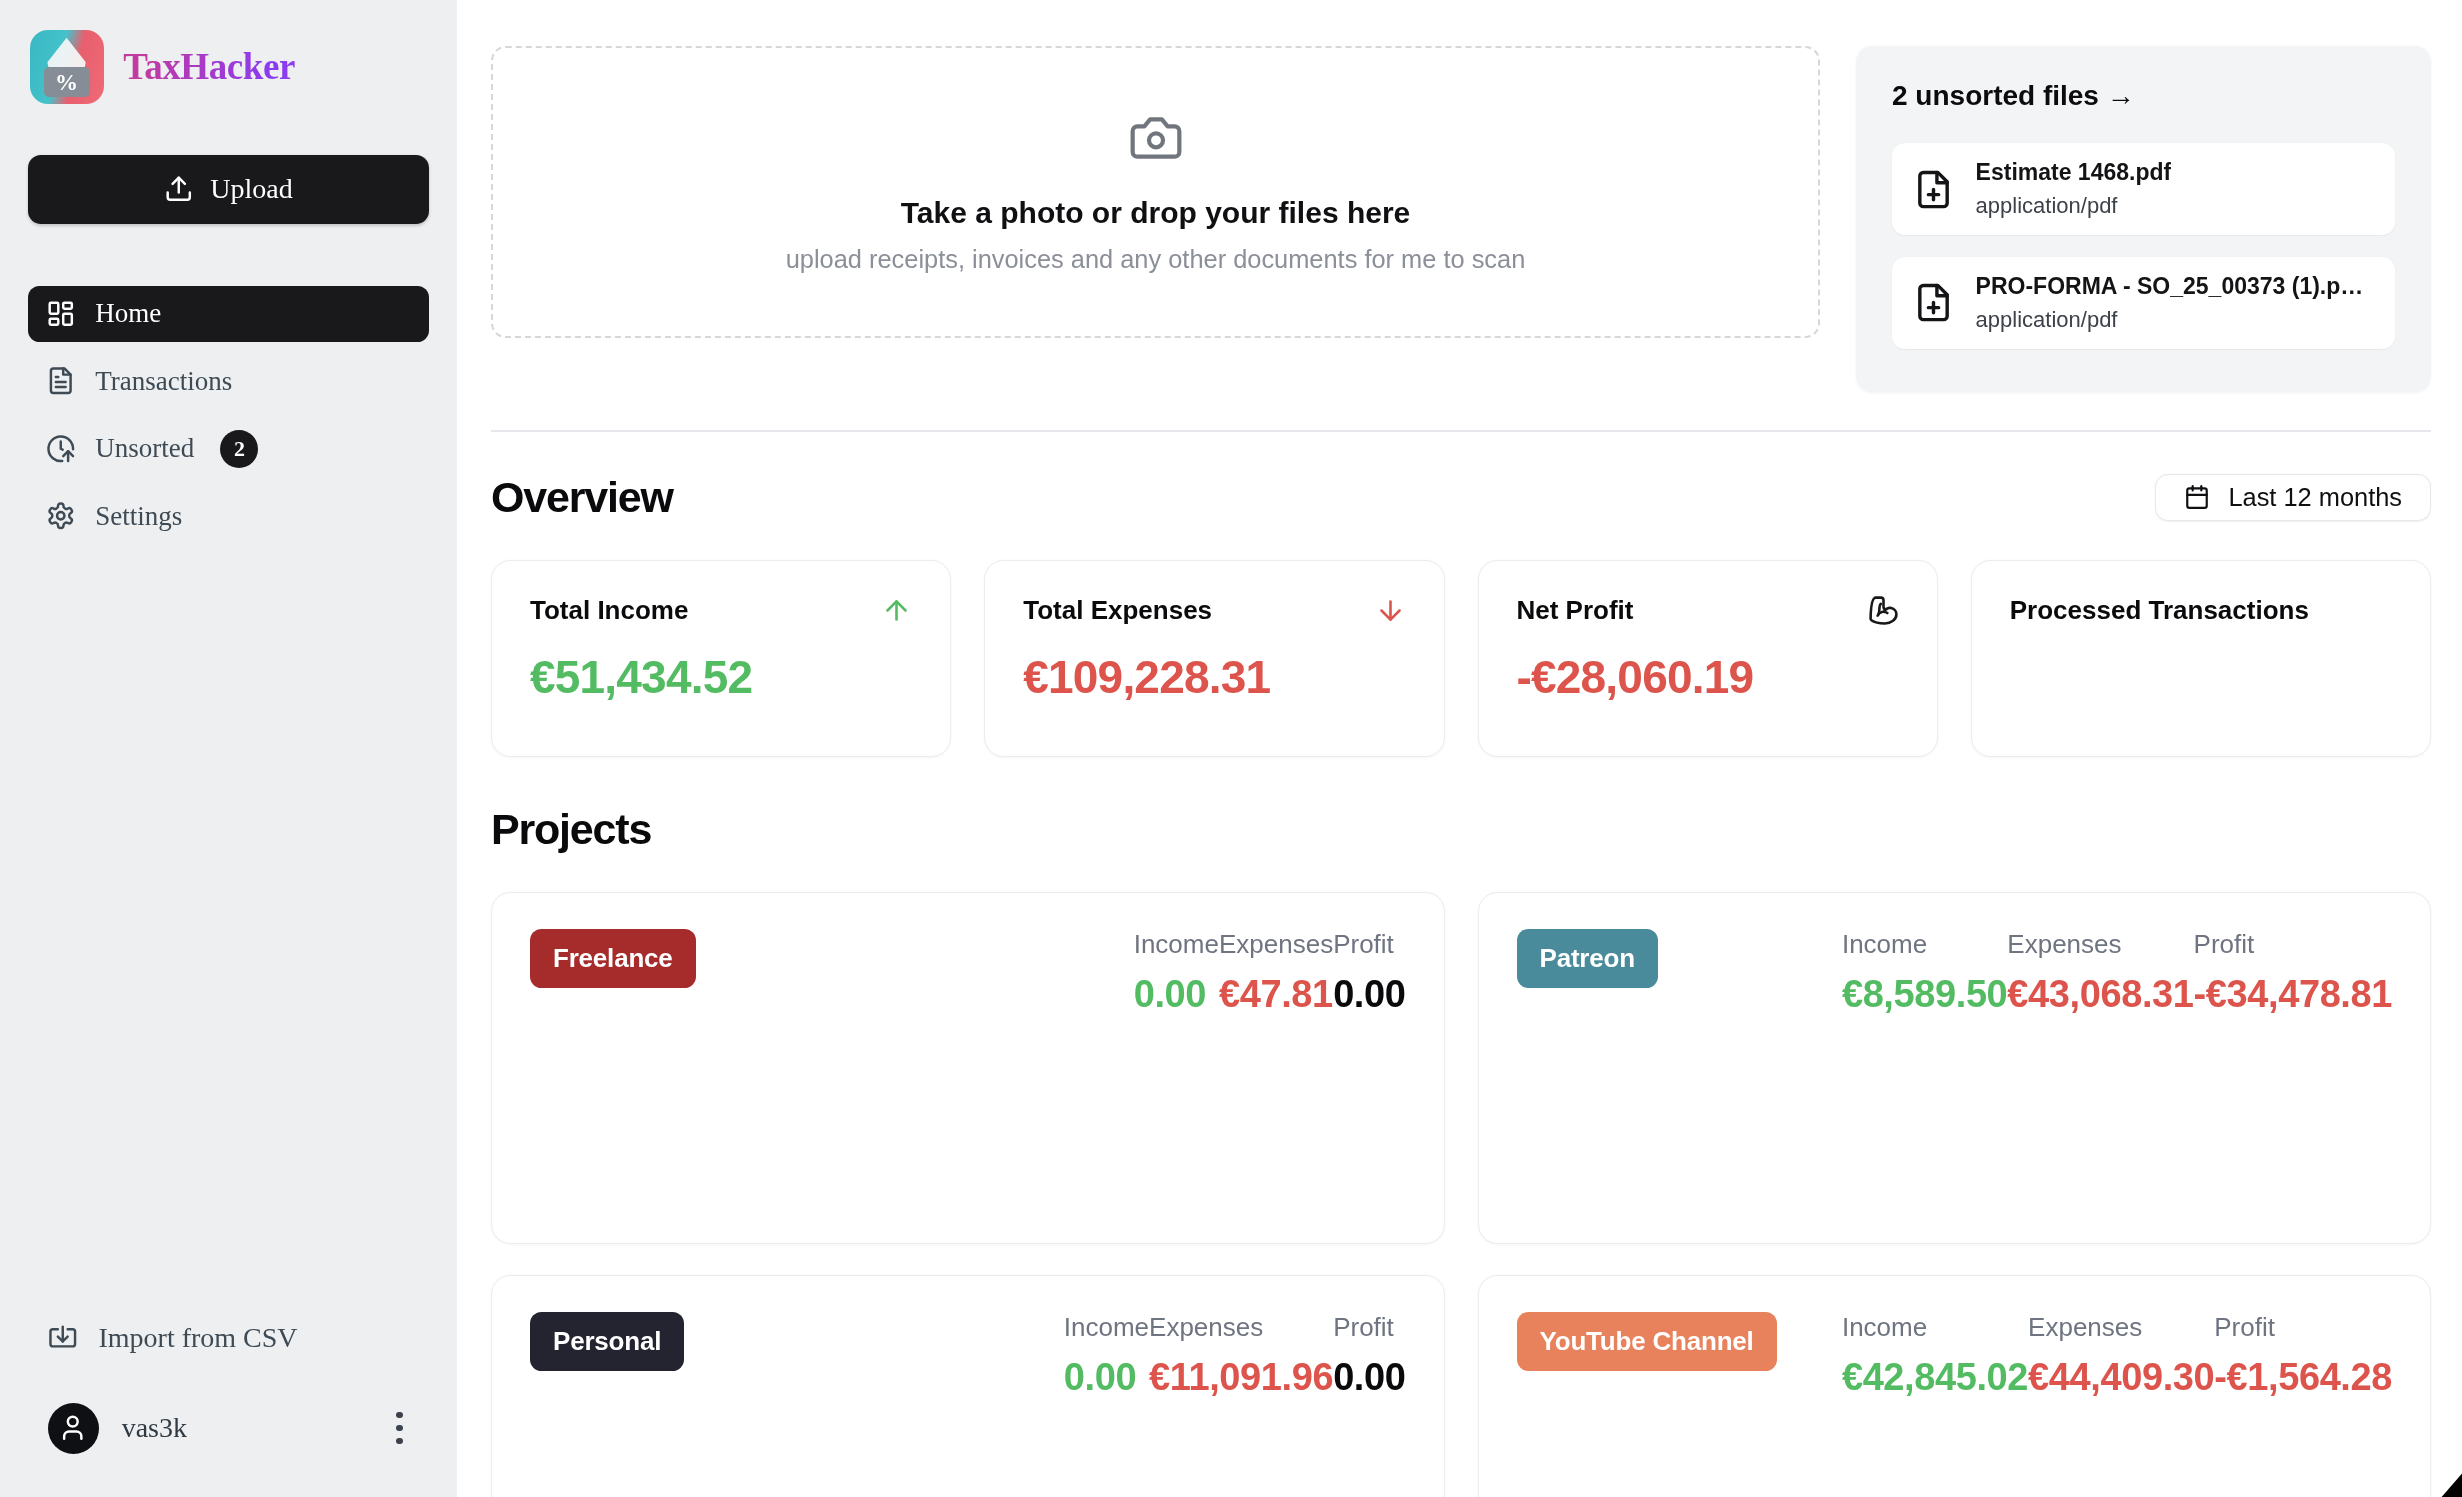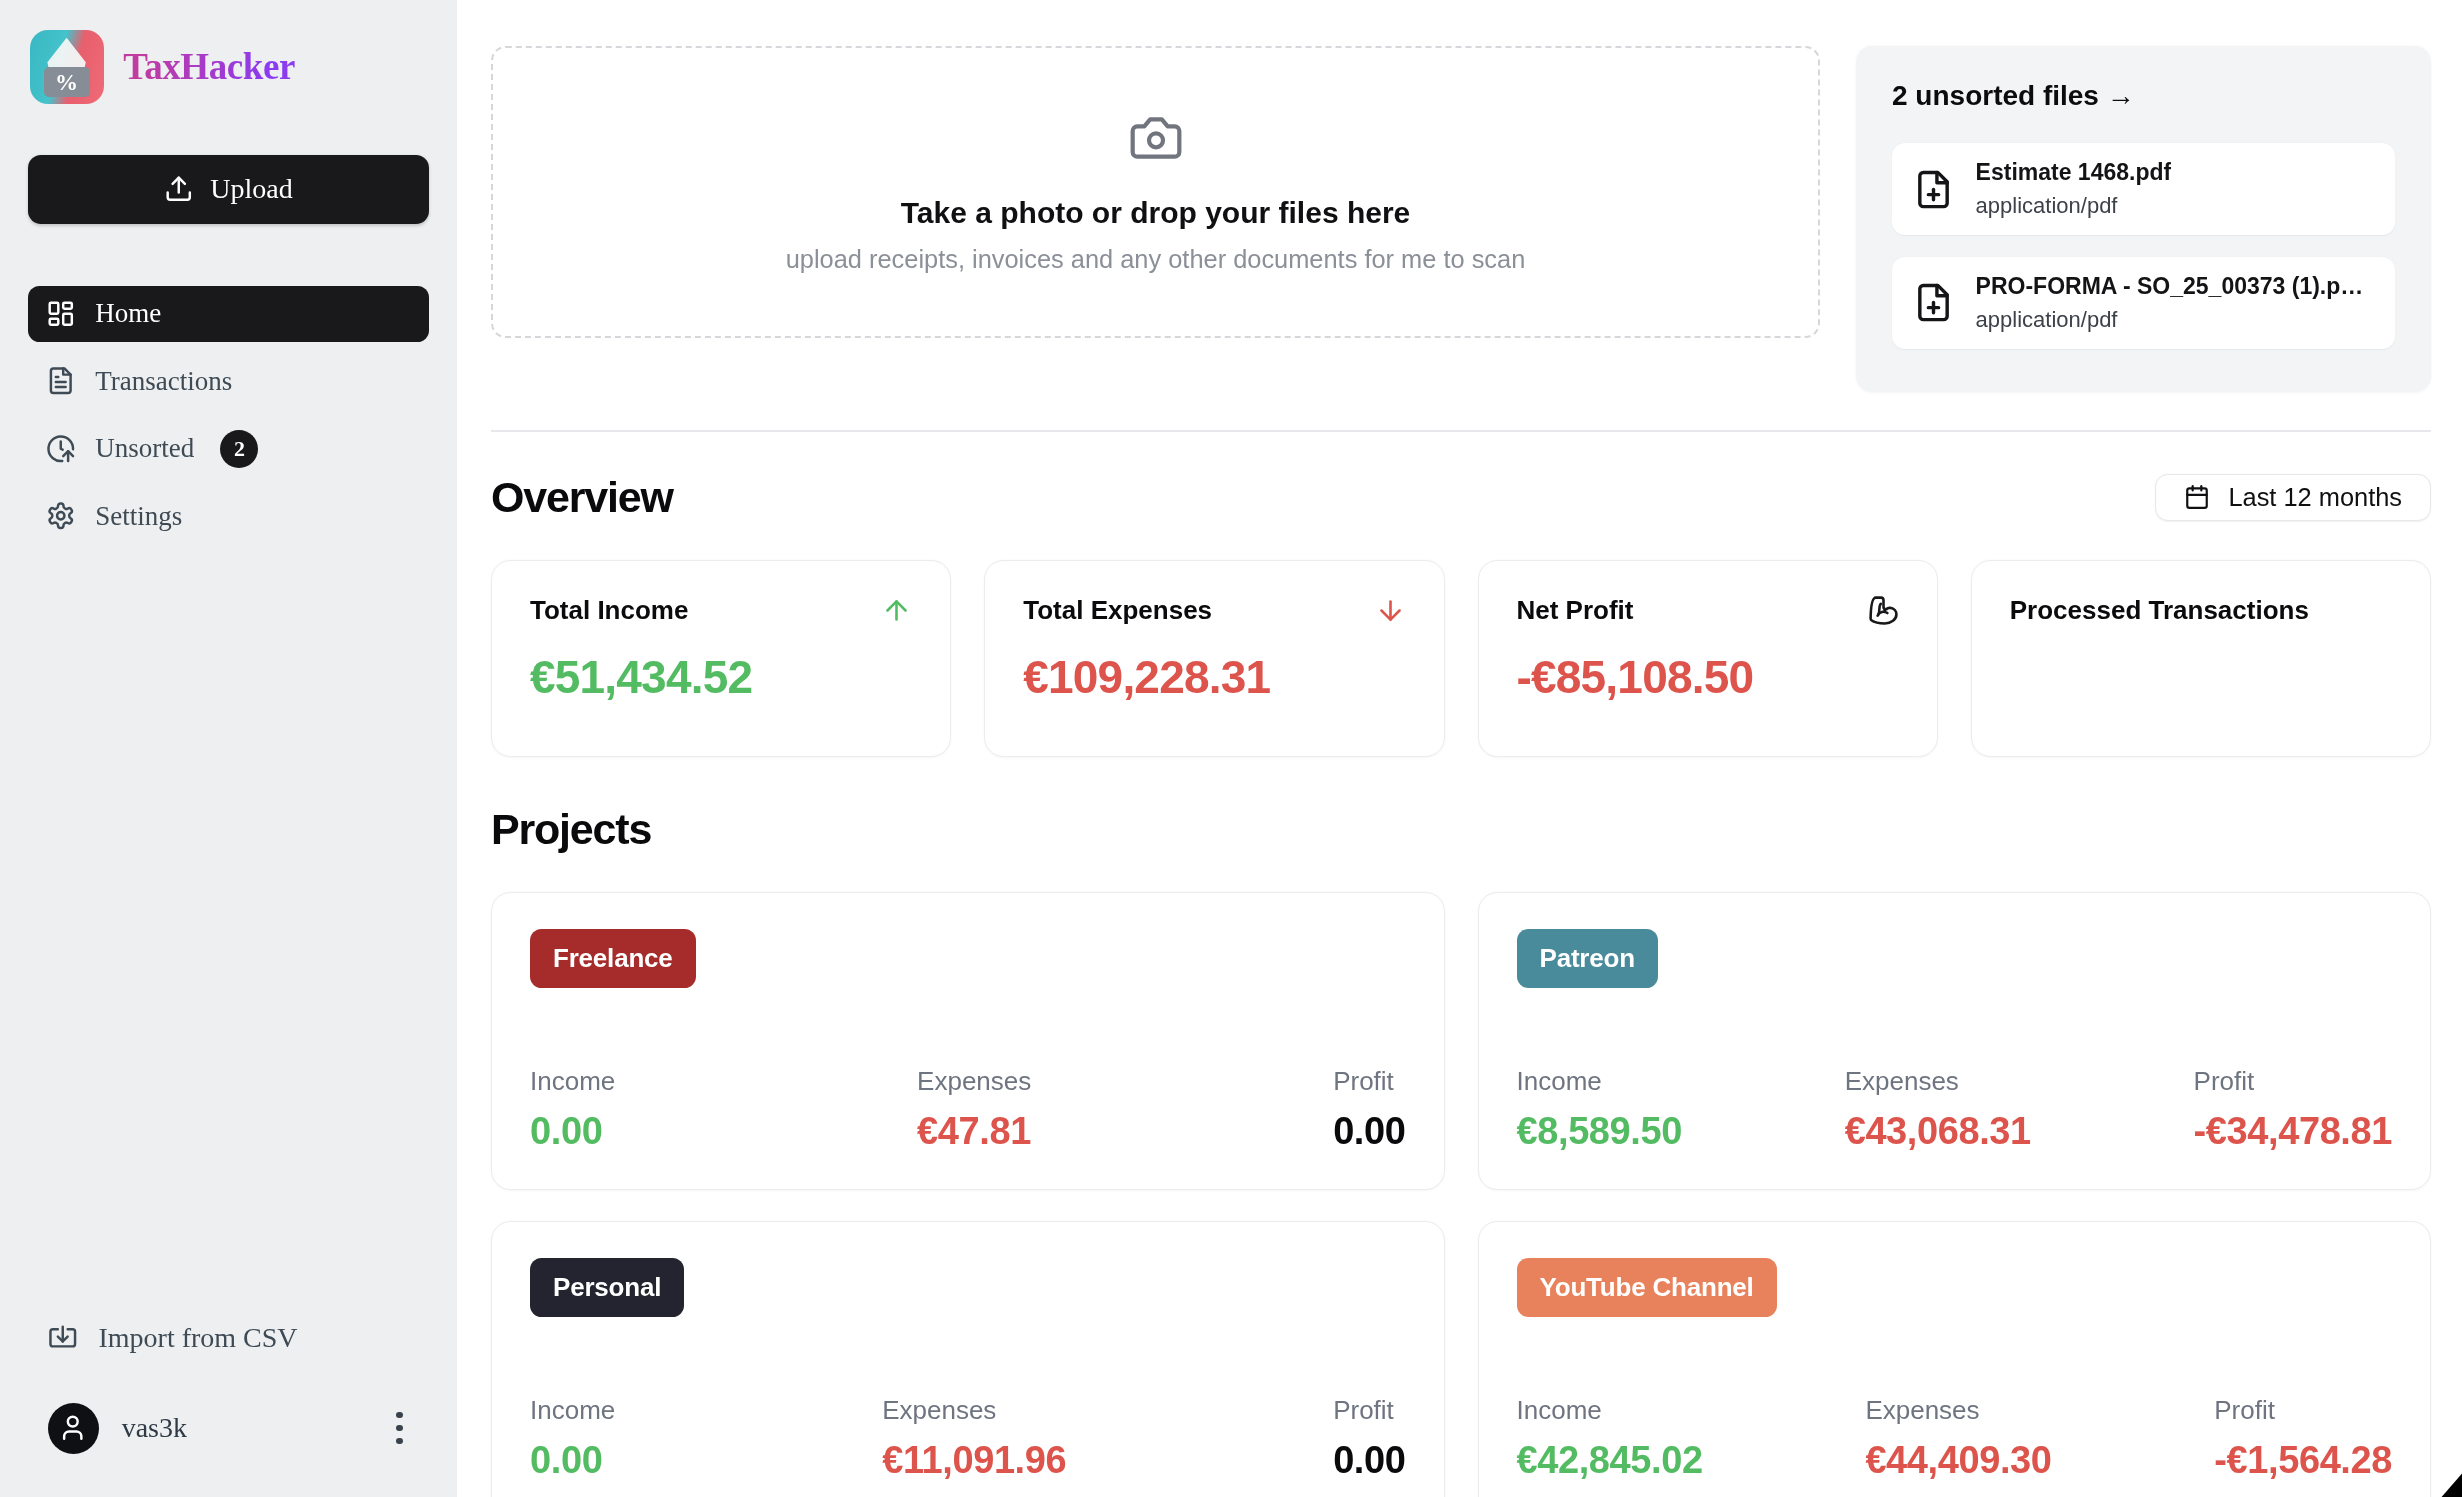--- a/index.html
+++ b/index.html
@@ -122,22 +122,22 @@
   .stat-label { font-size:26px; font-weight:600; color:#0b0b0e; }
   .stat-value { margin-top:24.6px; font-size:46px; font-weight:700; letter-spacing:-0.8px; }
 
   .v-green { color:#53bb62; }
   .v-red { color:#dc544b; }
   .v-black { color:#0a0a0c; }
 
   .projects-head { margin-top:48px; }
   .projects-grid { margin-top:38px; display:grid; grid-template-columns:1fr 1fr; column-gap:33px; row-gap:31px; }
   .project-card {
-    height:298px; background:#fff; border:1.6px solid #ececef; border-radius:19.7px;
-    padding:36px 38px; display:flex; flex-direction:column; justify-content:space-between;
+    height:352px; background:#fff; border:1.6px solid #ececef; border-radius:19.7px;
+    padding:36px 38px; display:flex; flex-direction:row; justify-content:space-between;
     box-shadow:0 0.8px 2.5px rgba(0,0,0,.04); cursor:pointer;
   }
   .badge {
     align-self:flex-start; padding:14px 23px; border-radius:11.5px;
     color:#fff; font-size:26px; font-weight:700; letter-spacing:-0.2px;
   }
   .badge--freelance { background:#a62c2c; }
   .badge--patreon   { background:#498a9b; }
   .badge--personal  { background:#23242f; }
   .badge--youtube   { background:#e8825c; }
@@ -317,21 +317,21 @@
 
     <div class="stat-card">
       <div class="stat-top">
         <span class="stat-label">Net Profit</span>
         <svg viewBox="0 0 24 24" width="31" height="31" fill="none" stroke="#18181b" stroke-width="2" stroke-linecap="round" stroke-linejoin="round">
             <path d="M12.409 13.017A5 5 0 0 1 22 15c0 3.866-4 7-9 7-4.077 0-8.153-.82-10.371-2.462-.426-.316-.631-.832-.62-1.362C2.118 12.723 2.627 2 6 2h4a2 2 0 0 1 2 2v5a2 2 0 0 0 2 2h.409"></path>
             <path d="M15 14a5 5 0 0 0-7.584 2"></path>
             <path d="M9.964 6.825C8.019 7.977 9.5 13 8 15"></path>
           </svg>
       </div>
-      <div class="stat-value v-red">-€85,108.50</div>
+      <div class="stat-value v-red">-€28,060.19</div>
     </div>
 
     <div class="stat-card">
       <div class="stat-top">
         <span class="stat-label">Processed Transactions</span>
       </div>
     </div>
   </div>
 
   <div class="h1 projects-head">Projects</div>

